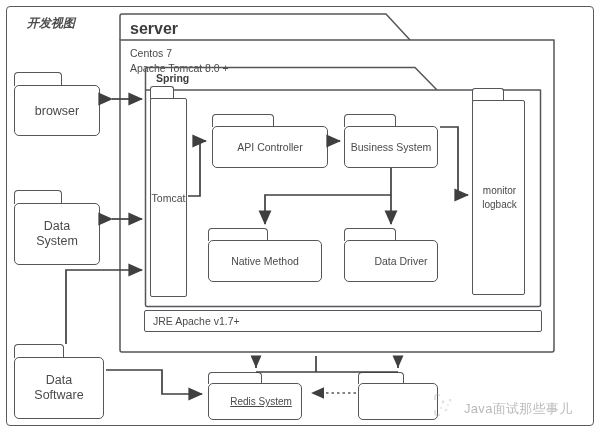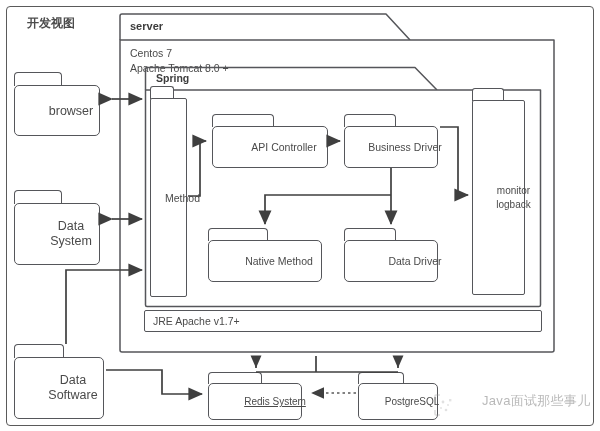--- a/index.html
+++ b/index.html
@@ -64,64 +64,63 @@
   
   .nodetext{
     position:absolute;
     display:flex;
     align-items:center;
     justify-content:center;
     text-align:center;
     color:#4a4a4a;
     white-space:pre-line;
     pointer-events:none;
-    padding-left:14px;
   }
   svg.wires{
     position:absolute;left:0;top:0;
     width:600px;height:431px;
     overflow:visible;
     pointer-events:none;
   }
   
   #watermark{
     position:absolute;
     display:flex;
-    align-items:flex-start;
-    gap:24px;
+    align-items:flex-end;
+    gap:6px;
     opacity:.62;
   }
   #watermark .wtext{
     color:#8e8e8e;
     white-space:pre;
     letter-spacing:.3px;
   }
   #watermark .wmark{
     width:26px;height:26px;
     position:relative;
     opacity:.55;
   }
 </style>
 </head>
 <body>
 
 <div id="stage">
 
   <div class="outer-frame" style="left:6px;top:6px;width:586px;height:418px;"></div>
 
-  <div class="lbl" style="left:27px;top:16px;font-size:12px;font-weight:bold;color:#4c4c4c;">开发视图</div>
+  <div class="lbl" style="left:27px;top:16px;font-size:12px;font-weight:bold;color:#4c4c4c;font-style:italic;">开发视图</div>
 
   <div class="cont" style="left:118px;top:12px;width:438px;height:342px;">
     <svg width="438" height="342" viewBox="0 0 438 342">
 
       <path d="M2,28 L2,4 Q2,2 4,2 L268,2 L292,28" fill="none" stroke="#55565a" stroke-width="1.5" stroke-linejoin="round"></path>
 
       <path d="M2,28 L436,28 L436,338 Q436,340 434,340 L4,340 Q2,340 2,338 Z" fill="#ffffff" stroke="#55565a" stroke-width="1.5" stroke-linejoin="round"></path>
     </svg>
-    <div class="cname" style="left:12px;top:8px;font-size:11px;text-align:right;">server</div>
+    <div class="cname" style="left:12px;top:8px;font-size:16px;text-align:right;">server</div>
     <div class="cmeta" style="left:12px;top:34px;font-size:10.5px;">Centos 7
 Apache Tomcat 8.0 +</div>
   </div>
 
   <div class="cont" style="left:144px;top:66px;width:416px;height:242px;">
     <svg width="398" height="242" viewBox="0 0 398 242">
       <path d="M1.5,24 L1.5,3 Q1.5,1.5 3,1.5 L271,1.5 L293,24" fill="none" stroke="#55565a" stroke-width="1.5" stroke-linejoin="round"></path>
       <path d="M1.5,24 L396.5,24 L396.5,239 Q396.5,240.5 395,240.5 L3,240.5 Q1.5,240.5 1.5,239 Z" fill="#ffffff" stroke="#55565a" stroke-width="1.5" stroke-linejoin="round"></path>
     </svg>
     <div class="cname" style="left:12px;top:6px;font-size:10.5px;">Spring</div>
@@ -148,33 +147,33 @@
     <div class="tab" style="width:50px;height:14px;border-radius:4px 4px 0 0;"></div>
     <div class="body" style="top:13px;width:90px;height:62px;"></div>
   </div>
   <div class="nodetext" style="left:14px;top:357px;width:90px;height:62px;font-size:12.5px;line-height:1.2;">Data
 Software</div>
 
   <div class="folder" style="left:150px;top:86px;width:38px;height:212px;">
     <div class="tab" style="width:24px;height:13px;border-radius:3px 3px 0 0;"></div>
     <div class="body sq" style="top:12px;width:37px;height:199px;"></div>
   </div>
-  <div class="nodetext" style="left:150px;top:98px;width:37px;height:199px;font-size:10.5px;">Method</div>
+  <div class="nodetext" style="left:150px;top:98px;width:37px;height:199px;font-size:10.5px;">Tomcat</div>
 
   <div class="folder" style="left:212px;top:114px;width:118px;height:54px;">
     <div class="tab" style="width:62px;height:13px;border-radius:4px 4px 0 0;"></div>
     <div class="body" style="top:12px;width:116px;height:42px;"></div>
   </div>
   <div class="nodetext" style="left:212px;top:126px;width:116px;height:42px;font-size:10.5px;">API Controller</div>
 
   <div class="folder" style="left:344px;top:114px;width:96px;height:54px;">
     <div class="tab" style="width:52px;height:13px;border-radius:4px 4px 0 0;"></div>
     <div class="body" style="top:12px;width:94px;height:42px;"></div>
   </div>
-  <div class="nodetext" style="left:344px;top:126px;width:94px;height:42px;font-size:10.5px;">Business Driver</div>
+  <div class="nodetext" style="left:344px;top:126px;width:94px;height:42px;font-size:10.5px;">Business System</div>
 
   <div class="folder" style="left:208px;top:228px;width:116px;height:54px;">
     <div class="tab" style="width:60px;height:13px;border-radius:4px 4px 0 0;"></div>
     <div class="body" style="top:12px;width:114px;height:42px;"></div>
   </div>
   <div class="nodetext" style="left:208px;top:240px;width:114px;height:42px;font-size:10.5px;">Native Method</div>
 
   <div class="folder" style="left:344px;top:228px;width:96px;height:54px;">
     <div class="tab" style="width:52px;height:13px;border-radius:4px 4px 0 0;"></div>
     <div class="body" style="top:12px;width:94px;height:42px;"></div>
@@ -191,21 +190,20 @@
   <div class="folder" style="left:208px;top:372px;width:96px;height:48px;">
     <div class="tab" style="width:54px;height:12px;border-radius:4px 4px 0 0;"></div>
     <div class="body" style="top:11px;width:94px;height:37px;"></div>
   </div>
   <div class="nodetext" style="left:208px;top:383px;width:106px;height:37px;font-size:10px;text-decoration:underline;">Redis System</div>
 
   <div class="folder" style="left:358px;top:372px;width:82px;height:48px;">
     <div class="tab" style="width:46px;height:12px;border-radius:4px 4px 0 0;"></div>
     <div class="body" style="top:11px;width:80px;height:37px;"></div>
   </div>
-  <div class="nodetext" style="left:358px;top:383px;width:80px;height:37px;font-size:10px;">PostgreSQL</div>
 
   <svg class="wires" viewBox="0 0 600 431">
     <defs>
       <marker id="ah" markerWidth="9" markerHeight="9" refX="8" refY="4.5" orient="auto">
         <path d="M0,0.7 L8.6,4.5 L0,8.3 Z" fill="#3f3f3f"></path>
       </marker>
       <marker id="ahs" markerWidth="8" markerHeight="8" refX="7.4" refY="4" orient="auto">
         <path d="M0,0.8 L7.4,4 L0,7.2 Z" fill="#3f3f3f"></path>
       </marker>
     </defs>

